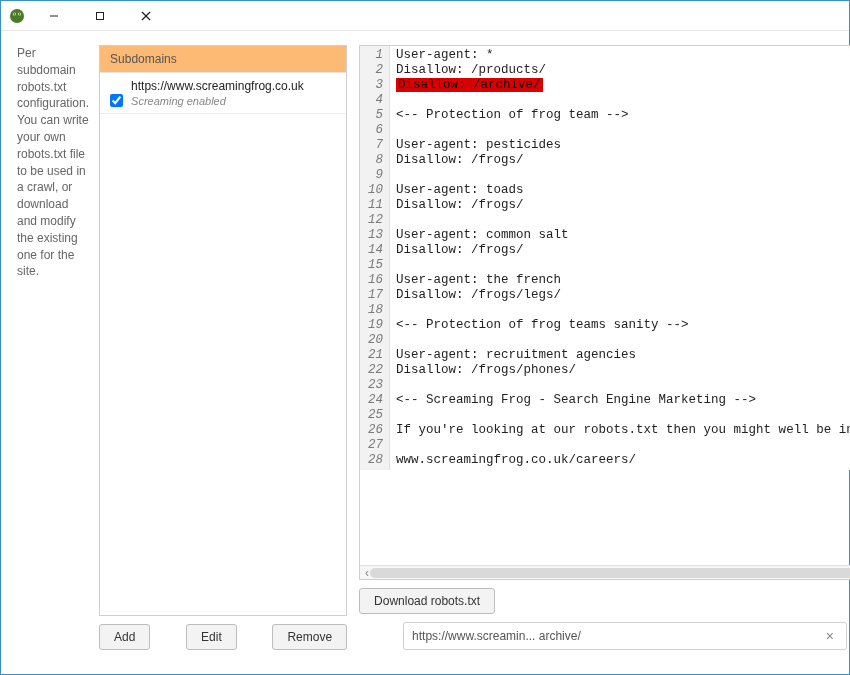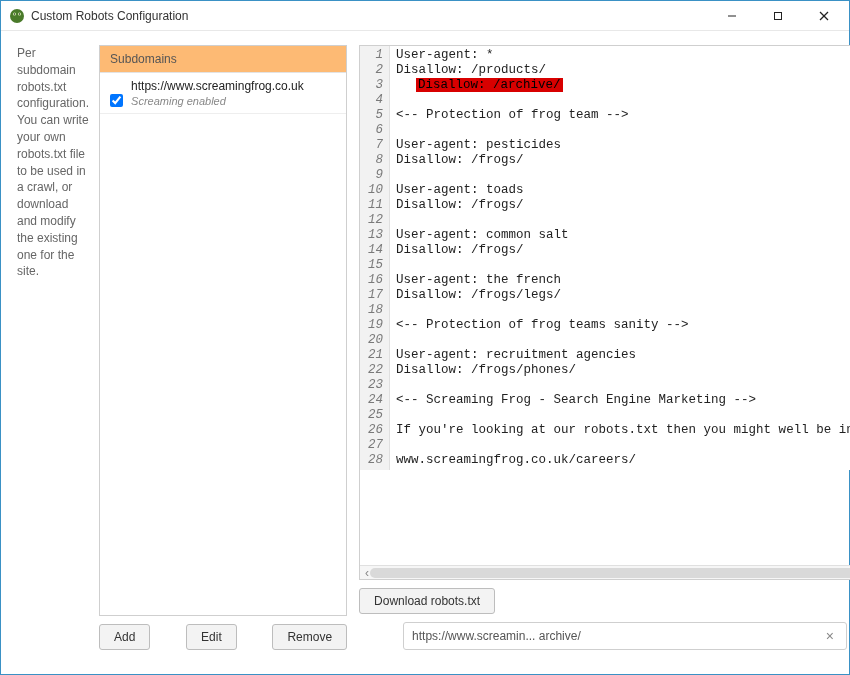--- a/index.html
+++ b/index.html
@@ -25,21 +25,21 @@
 .left-buttons { display: flex; gap: 10px; }
 .left-buttons .spacer { flex: 1; }
 .btn { background: #f3f3f3; border: 1px solid #bdbdbd; border-radius: 3px; padding: 5px 14px; font-size: 12px; cursor: default; color: #333; }
 .right-panel { flex: 1; display: flex; flex-direction: column; gap: 8px; min-width: 0; }
 .editor-wrap { flex: 1; border: 1px solid #cfcfcf; display: flex; flex-direction: column; min-height: 0; }
 .editor-scroll { flex: 1; overflow: auto; display: flex; font-family: Consolas, "Courier New", monospace; font-size: 12.5px; background: #fff; }
 .gutter { background: #f2f2f2; color: #7a7a7a; text-align: right; padding: 2px 6px 2px 8px; user-select: none; border-right: 1px solid #e0e0e0; }
 .gutter div { height: 15px; line-height: 15px; font-style: italic; }
 .code { flex: 1; padding: 2px 6px; white-space: pre; color: #222; }
 .code div { height: 15px; line-height: 15px; }
-.code .hl { background: #d80000; color: #000; display: inline; padding: 0 2px; margin-left: 20px; }
+.code .hl { background: #d80000; color: #000; display: inline; padding: 0 2px; }
 .hscroll { height: 14px; border-top: 1px solid #e0e0e0; background: #f6f6f6; position: relative; }
 .hscroll .thumb { position: absolute; left: 10px; top: 2px; height: 10px; width: 520px; background: #d9d9d9; border-radius: 5px; }
 .hscroll .arrow { position: absolute; top: 0; width: 14px; height: 14px; display: flex; align-items: center; justify-content: center; color: #888; }
 .hscroll .arrow.left { left: 0; }
 .hscroll .arrow.right { right: 0; }
 .vscroll { position: absolute; right: 1px; top: 1px; bottom: 15px; width: 14px; background: #f6f6f6; border-left: 1px solid #e0e0e0; }
 .vscroll .thumb { position: absolute; top: 4px; left: 2px; right: 2px; height: 300px; background: #d9d9d9; border-radius: 5px; }
 .editor-container { position: relative; flex: 1; min-height: 0; }
 .editor-btns { display: flex; gap: 8px; }
 .editor-btns .spacer { flex: 1; }
@@ -59,21 +59,20 @@
   <div class="titlebar">
     <span class="app-icon">
       <svg viewBox="0 0 16 16" width="16" height="16">
           <circle cx="8" cy="8" r="7" fill="#4a7a2a"></circle>
           <circle cx="5.5" cy="6" r="1.6" fill="#cde8a8"></circle>
           <circle cx="10.5" cy="6" r="1.6" fill="#cde8a8"></circle>
           <circle cx="5.5" cy="6" r="0.7" fill="#222"></circle>
           <circle cx="10.5" cy="6" r="0.7" fill="#222"></circle>
         </svg>
     </span>
-    <span class="title">Custom Robots Configuration</span>
     <div class="win-controls">
       <div class="win-btn">
           <svg width="10" height="10" viewBox="0 0 10 10">
             <line x1="1" y1="5" x2="9" y2="5" stroke="#222" stroke-width="1"></line>
           </svg>
         </div>
       <div class="win-btn">
           <svg width="10" height="10" viewBox="0 0 10 10">
             <rect x="1.5" y="1.5" width="7" height="7" fill="none" stroke="#222" stroke-width="1"></rect>
           </svg>

